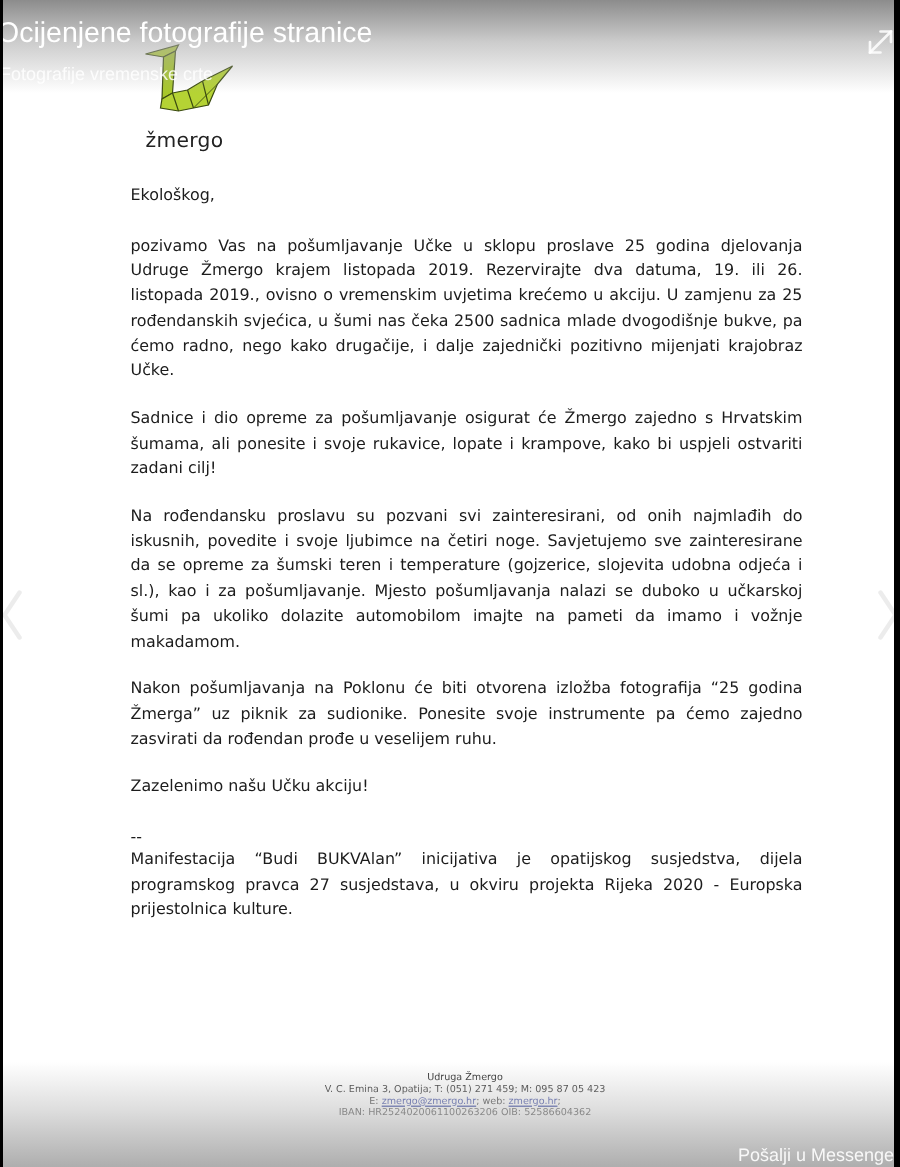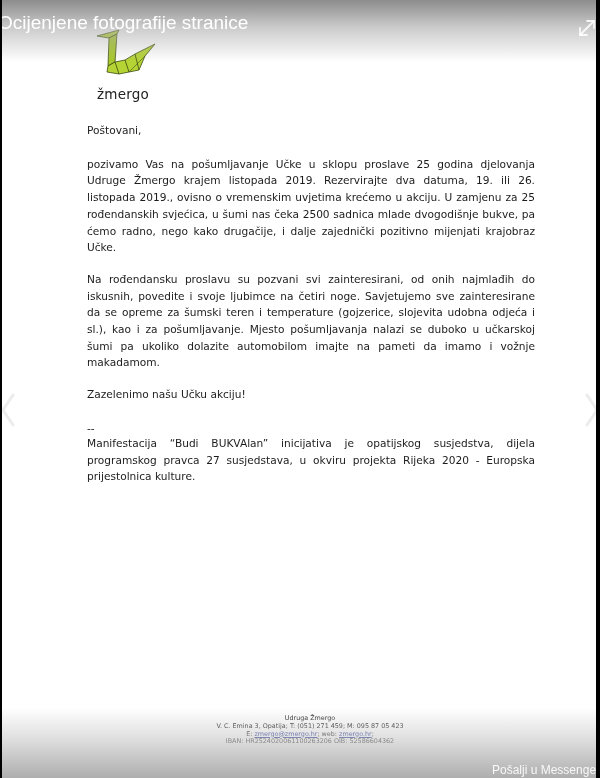--- a/index.html
+++ b/index.html
@@ -81,23 +81,25 @@
         <polygon points="13,40 20,36 30,34 40,28 60,18 50,30 44,44 24,48 12,46" fill="#b5d334" stroke="#3a4a10" stroke-width="0.8"></polygon>
         <polyline points="20,36 24,48" fill="none" stroke="#3a4a10" stroke-width="0.8"></polyline>
         <polyline points="30,34 34,46" fill="none" stroke="#3a4a10" stroke-width="0.8"></polyline>
         <polyline points="40,28 44,44" fill="none" stroke="#3a4a10" stroke-width="0.8"></polyline>
         <polyline points="34,46 50,30" fill="none" stroke="#3a4a10" stroke-width="0.6"></polyline>
       </svg>
       <div class="logo-text">žmergo</div>
     </div>
 
     <div class="letter">
-      <p class="greeting">Poštovani,</p>
+      <p class="greeting">Ekološkog,</p>
       <p>pozivamo Vas na pošumljavanje Učke u sklopu proslave 25 godina djelovanja Udruge Žmergo krajem listopada 2019. Rezervirajte dva datuma, 19. ili 26. listopada 2019., ovisno o vremenskim uvjetima krećemo u akciju. U zamjenu za 25 rođendanskih svjećica, u šumi nas čeka 2500 sadnica mlade dvogodišnje bukve, pa ćemo radno, nego kako drugačije, i dalje zajednički pozitivno mijenjati krajobraz Učke.</p>
+      <p>Sadnice i dio opreme za pošumljavanje osigurat će Žmergo zajedno s Hrvatskim šumama, ali ponesite i svoje rukavice, lopate i krampove, kako bi uspjeli ostvariti zadani cilj!</p>
       <p>Na rođendansku proslavu su pozvani svi zainteresirani, od onih najmlađih do iskusnih, povedite i svoje ljubimce na četiri noge. Savjetujemo sve zainteresirane da se opreme za šumski teren i temperature (gojzerice, slojevita udobna odjeća i sl.), kao i za pošumljavanje. Mjesto pošumljavanja nalazi se duboko u učkarskoj šumi pa ukoliko dolazite automobilom imajte na pameti da imamo i vožnje makadamom.</p>
+      <p>Nakon pošumljavanja na Poklonu će biti otvorena izložba fotografija “25 godina Žmerga” uz piknik za sudionike. Ponesite svoje instrumente pa ćemo zajedno zasvirati da rođendan prođe u veselijem ruhu.</p>
       <p style="margin-bottom:18px">Zazelenimo našu Učku akciju!</p>
       <p class="sep">--</p>
       <p>Manifestacija “Budi BUKVAlan” inicijativa je opatijskog susjedstva, dijela programskog pravca 27 susjedstava, u okviru projekta Rijeka 2020 - Europska prijestolnica kulture.</p>
     </div>
 
     <div class="footer">
       <div>Udruga Žmergo</div>
       <div>V. C. Emina 3, Opatija; T: (051) 271 459; M: 095 87 05 423</div>
       <div>
         <span>E:</span>
@@ -105,20 +107,21 @@
         <a>zmergo.hr</a><span>;</span>
       </div>
       <div>IBAN: HR2524020061100263206 OIB: 52586604362</div>
     </div>
   </div>
 
   <div class="top-shade"></div>
   <div class="bottom-shade"></div>
 
   <div class="title">Ocijenjene fotografije stranice</div>
+  <div class="subtitle">Fotografije vremenske crte</div>
 
   <div class="expand-btn">
     <svg viewBox="0 0 20 20" width="20" height="20">
       <g stroke="rgba(255,255,255,0.85)" stroke-width="1.8" fill="none" stroke-linecap="round">
         <line x1="3" y1="17" x2="17" y2="3"></line>
         <polyline points="10,3 17,3 17,10"></polyline>
         <polyline points="3,10 3,17 10,17"></polyline>
       </g>
     </svg>
   </div>

